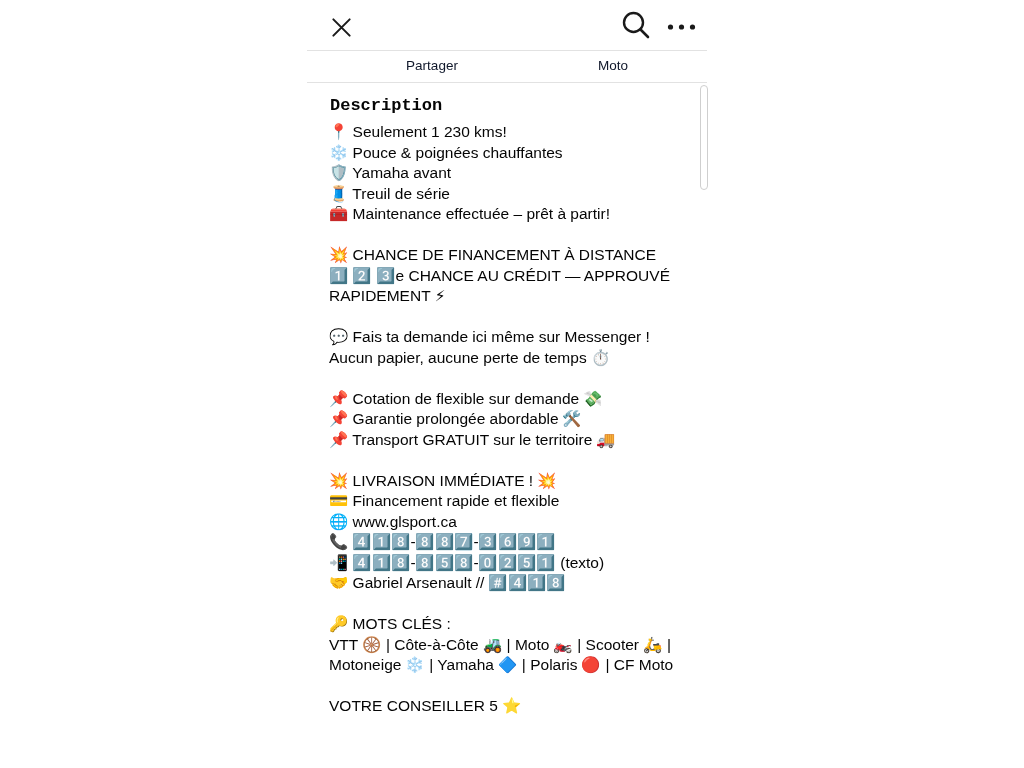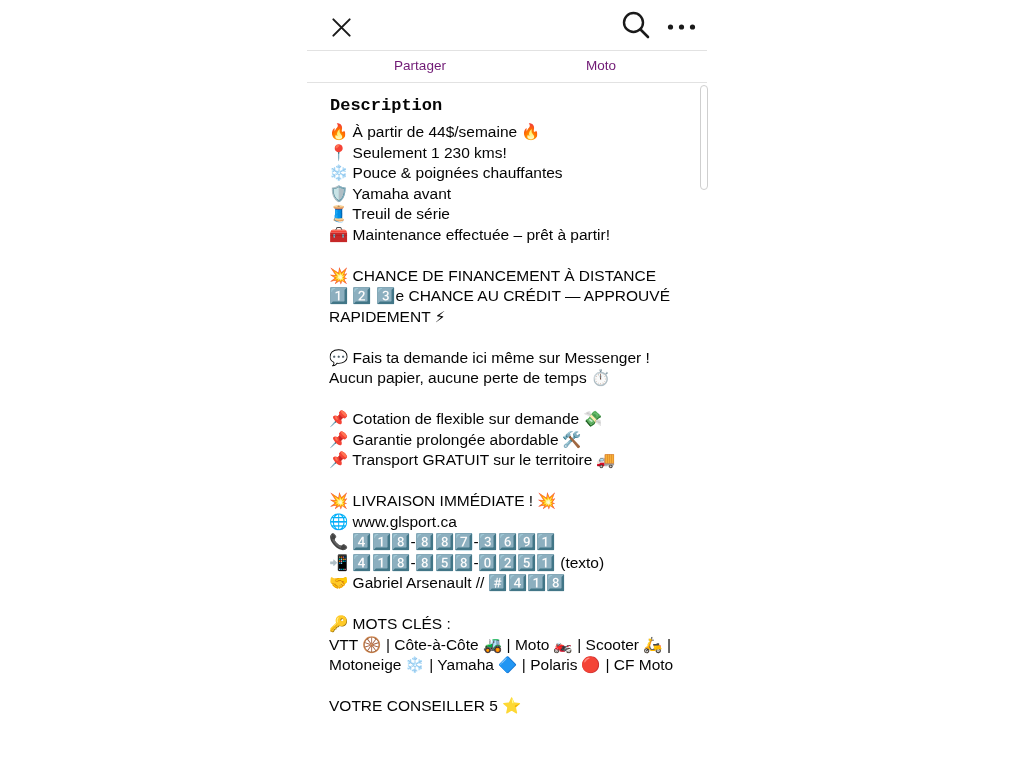--- a/index.html
+++ b/index.html
@@ -22,21 +22,21 @@
   .search-btn { left: 317px; top: 8px;  width: 34px; height: 34px; }
   .more-btn   { left: 362px; top: 16px; width: 36px; height: 22px; }
   .divider {
     position: absolute; left: 5px; width: 400px; height: 1px; background: #e2e2e2;
   }
   .divider-top { top: 50px; }
   .divider-bottom { top: 82px; }
   .action-bar { position: absolute; left: 0; top: 50px; width: 408px; height: 32px; }
   .action-label {
     position: absolute; top: 8px; transform: translateX(-50%);
-    font-size: 13.5px; color: #701a75; cursor: pointer; white-space: nowrap;
+    font-size: 13.5px; color: #0f172a; cursor: pointer; white-space: nowrap; margin-left: 12px;
   }
   .action-partager { left: 118px; }
   .action-plus     { left: 299px; }
   .desc-title {
     position: absolute; left: 28px; top: 96px;
     font-size: 17px; font-weight: bold; color: #050505; font-family: Liberation Mono, monospace;
   }
   .desc-body {
     position: absolute; left: 27px; top: 122px; width: 378px;
     font-size: 15.5px; color: #050505;
@@ -81,39 +81,39 @@
     <div class="action-bar">
       <span class="action-label action-partager">Partager</span>
       <span class="action-label action-plus">Moto</span>
     </div>
 
     <div class="divider divider-bottom"></div>
 
     <h2 class="desc-title">Description</h2>
 
     <div class="desc-body">
-        <div class="desc-line">🔥 À partir de 44$/semaine 🔥</div>
         <div class="desc-line">📍 Seulement 1 230 kms!</div>
         <div class="desc-line">❄️ Pouce &amp; poignées chauffantes</div>
         <div class="desc-line">🛡️ Yamaha avant</div>
         <div class="desc-line">🧵 Treuil de série</div>
         <div class="desc-line">🧰 Maintenance effectuée – prêt à partir!</div>
         <div class="desc-line"></div>
         <div class="desc-line">💥 CHANCE DE FINANCEMENT À DISTANCE</div>
         <div class="desc-line">1️⃣ 2️⃣ 3️⃣e CHANCE AU CRÉDIT — APPROUVÉ</div>
         <div class="desc-line">RAPIDEMENT ⚡</div>
         <div class="desc-line"></div>
         <div class="desc-line">💬 Fais ta demande ici même sur Messenger !</div>
         <div class="desc-line">Aucun papier, aucune perte de temps ⏱️</div>
         <div class="desc-line"></div>
         <div class="desc-line">📌 Cotation de flexible sur demande 💸</div>
         <div class="desc-line">📌 Garantie prolongée abordable 🛠️</div>
         <div class="desc-line">📌 Transport GRATUIT sur le territoire 🚚</div>
         <div class="desc-line"></div>
         <div class="desc-line">💥 LIVRAISON IMMÉDIATE ! 💥</div>
+        <div class="desc-line">💳 Financement rapide et flexible</div>
         <div class="desc-line">🌐 www.glsport.ca</div>
         <div class="desc-line">📞 4️⃣1️⃣8️⃣-8️⃣8️⃣7️⃣-3️⃣6️⃣9️⃣1️⃣</div>
         <div class="desc-line">📲 4️⃣1️⃣8️⃣-8️⃣5️⃣8️⃣-0️⃣2️⃣5️⃣1️⃣ (texto)</div>
         <div class="desc-line">🤝 Gabriel Arsenault // #️⃣4️⃣1️⃣8️⃣</div>
         <div class="desc-line"></div>
         <div class="desc-line">🔑 MOTS CLÉS :</div>
         <div class="desc-line">VTT 🛞 | Côte-à-Côte 🚜 | Moto 🏍️ | Scooter 🛵 |</div>
         <div class="desc-line">Motoneige ❄️ | Yamaha 🔷 | Polaris 🔴 | CF Moto</div>
         <div class="desc-line"></div>
         <div class="desc-line">VOTRE CONSEILLER 5 ⭐</div>

